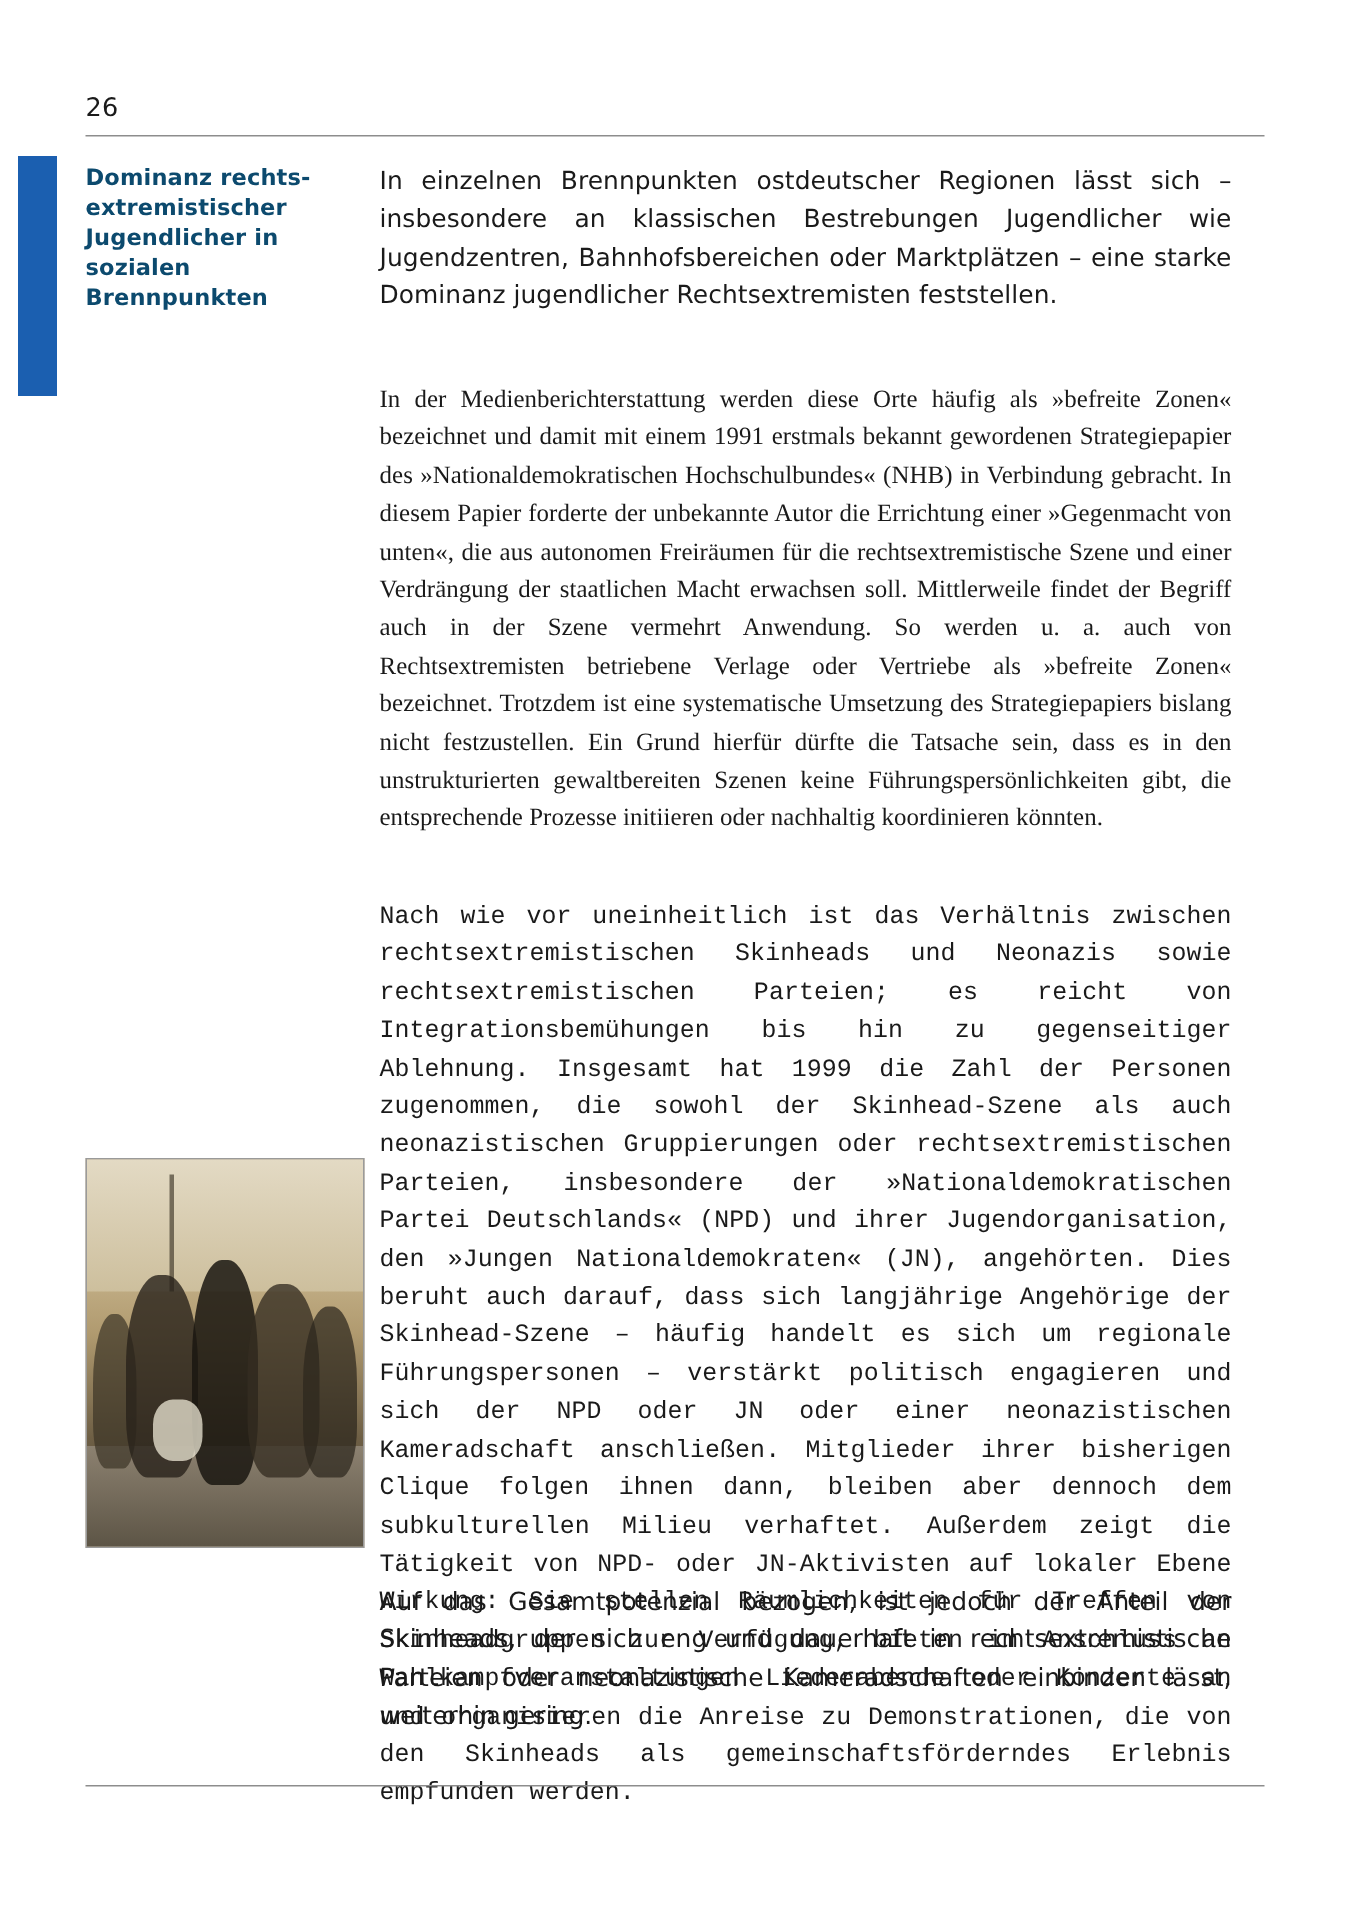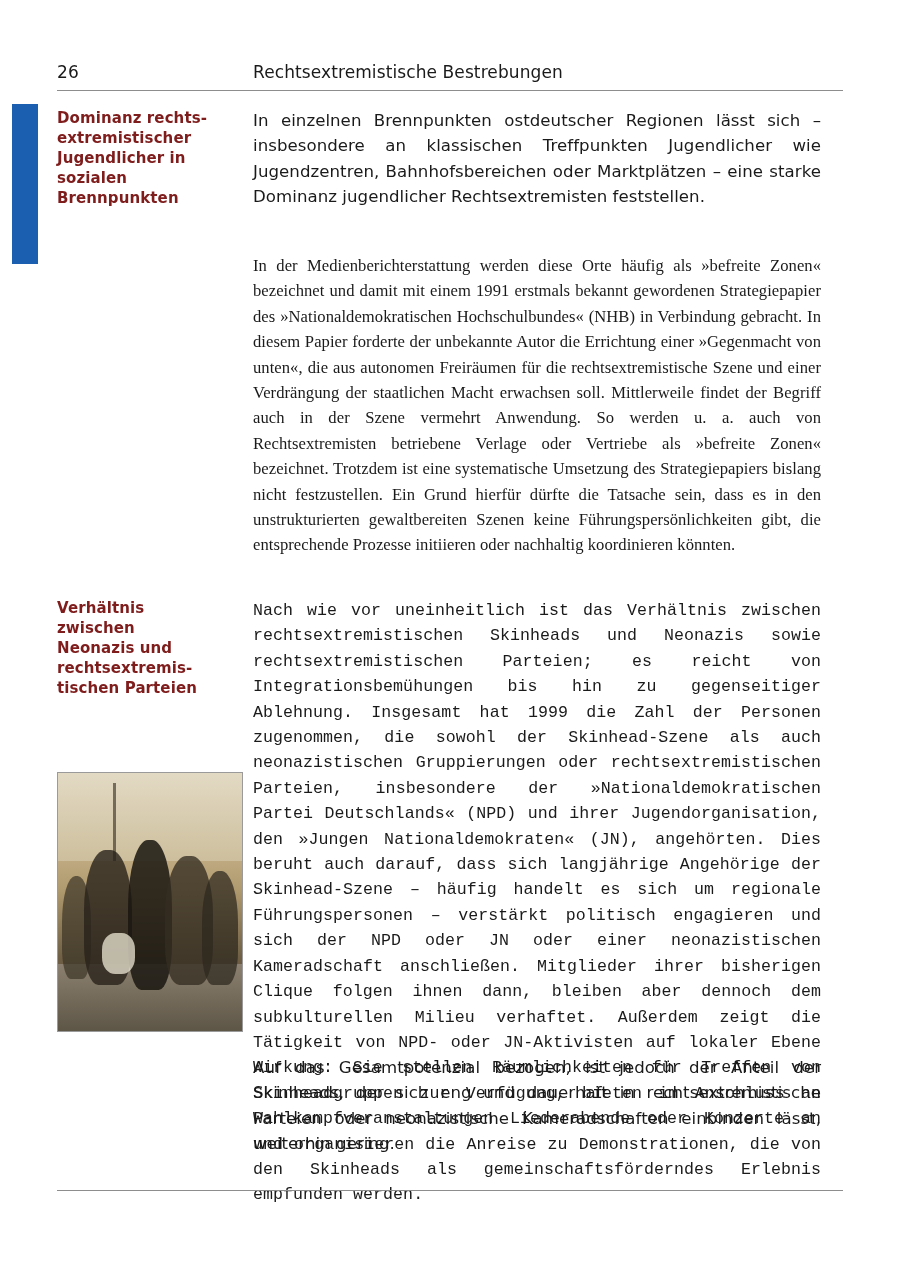--- a/index.html
+++ b/index.html
@@ -76,21 +76,21 @@
     background: #1b5fb0;
   }
 
   
   .margin-col {
     position: absolute;
     left: 57px;
     width: 170px;
   }
   .margin-head {
-    color: #7f1d1d;
+    color: #0c4a6e;
     font-weight: bold;
     font-size: 15px;
     line-height: 20px;
     letter-spacing: 0.1px;
   }
   #margin-head-0 { top: 108px; }
   #margin-head-1 { top: 296px; }
   #margin-head-2 { top: 598px; }
 
   
@@ -167,46 +167,44 @@
   #body-par-2 { top: 598px; font-family: Liberation Mono, monospace; }
   #body-par-3 { top: 1055px; }
 </style>
 </head>
 <body>
 
 <div class="page">
 
   <div class="header">
     <span class="header-pagenum">26</span>
-    <span class="header-title">Rechtsextremistische Bestrebungen</span>
     <div class="header-rule"></div>
   </div>
 
   <div class="marker-bar"></div>
 
   <div class="margin-col margin-head" id="margin-head-0">Dominanz rechts-<br>extremistischer<br>Jugendlicher in<br>sozialen<br>Brennpunkten</div>
 
 
-  <div class="margin-col margin-head" id="margin-head-2">Verhältnis<br>zwischen<br>Neonazis und<br>rechtsextremis-<br>tischen Parteien</div>
 
   <div class="margin-figure">
     <div class="fig-inner">
       <div class="fig-sky"></div>
       <div class="fig-pole"></div>
       <div class="fig-road"></div>
       <div class="fig-blob fig-b4"></div>
       <div class="fig-blob fig-b1"></div>
       <div class="fig-blob fig-b2"></div>
       <div class="fig-blob fig-b3"></div>
       <div class="fig-blob fig-b5"></div>
       <div class="fig-highlight"></div>
     </div>
   </div>
 
-  <div class="body-col body-par" id="body-par-0">In einzelnen Brennpunkten ostdeutscher Regionen lässt sich – insbesondere an klassischen Treffpunkten Jugendlicher wie Jugendzentren, Bahnhofsbereichen oder Marktplätzen – eine starke Dominanz jugendlicher Rechtsextremisten feststellen.</div>
+  <div class="body-col body-par" id="body-par-0">In einzelnen Brennpunkten ostdeutscher Regionen lässt sich – insbesondere an klassischen Bestrebungen Jugendlicher wie Jugendzentren, Bahnhofsbereichen oder Marktplätzen – eine starke Dominanz jugendlicher Rechtsextremisten feststellen.</div>
 
   <div class="body-col body-par" id="body-par-1">In der Medienberichterstattung werden diese Orte häufig als »befreite Zonen« bezeichnet und damit mit einem 1991 erstmals bekannt gewordenen Strategiepapier des »Nationaldemokratischen Hochschulbundes« (NHB) in Verbindung gebracht. In diesem Papier forderte der unbekannte Autor die Errichtung einer »Gegenmacht von unten«, die aus autonomen Freiräumen für die rechtsextremistische Szene und einer Verdrängung der staatlichen Macht erwachsen soll. Mittlerweile findet der Begriff auch in der Szene vermehrt Anwendung. So werden u. a. auch von Rechtsextremisten betriebene Verlage oder Vertriebe als »befreite Zonen« bezeichnet. Trotzdem ist eine systematische Umsetzung des Strategiepapiers bislang nicht festzustellen. Ein Grund hierfür dürfte die Tatsache sein, dass es in den unstrukturierten gewaltbereiten Szenen keine Führungspersönlichkeiten gibt, die entsprechende Prozesse initiieren oder nachhaltig koordinieren könnten.</div>
 
   <div class="body-col body-par" id="body-par-2">Nach wie vor uneinheitlich ist das Verhältnis zwischen rechtsextremistischen Skinheads und Neonazis sowie rechtsextremistischen Parteien; es reicht von Integrationsbemühungen bis hin zu gegenseitiger Ablehnung. Insgesamt hat 1999 die Zahl der Personen zugenommen, die sowohl der Skinhead-Szene als auch neonazistischen Gruppierungen oder rechtsextremistischen Parteien, insbesondere der »Nationaldemokratischen Partei Deutschlands« (NPD) und ihrer Jugendorganisation, den »Jungen Nationaldemokraten« (JN), angehörten. Dies beruht auch darauf, dass sich langjährige Angehörige der Skinhead-Szene – häufig handelt es sich um regionale Führungspersonen – verstärkt politisch engagieren und sich der NPD oder JN oder einer neonazistischen Kameradschaft anschließen. Mitglieder ihrer bisherigen Clique folgen ihnen dann, bleiben aber dennoch dem subkulturellen Milieu verhaftet. Außerdem zeigt die Tätigkeit von NPD- oder JN-Aktivisten auf lokaler Ebene Wirkung: Sie stellen Räumlichkeiten für Treffen von Skinheadgruppen zur Verfügung, bieten im Anschluss an Wahlkampfveranstaltungen Liederabende oder Konzerte an und organisieren die Anreise zu Demonstrationen, die von den Skinheads als gemeinschaftsförderndes Erlebnis empfunden werden.</div>
 
   <div class="body-col body-par" id="body-par-3">Auf das Gesamtpotenzial bezogen, ist jedoch der Anteil der Skinheads, der sich eng und dauerhaft in rechtsextremistische Parteien oder neonazistische Kameradschaften einbinden lässt, weiterhin gering.</div>
 
   <div class="footer-rule"></div>
 
 </div>

